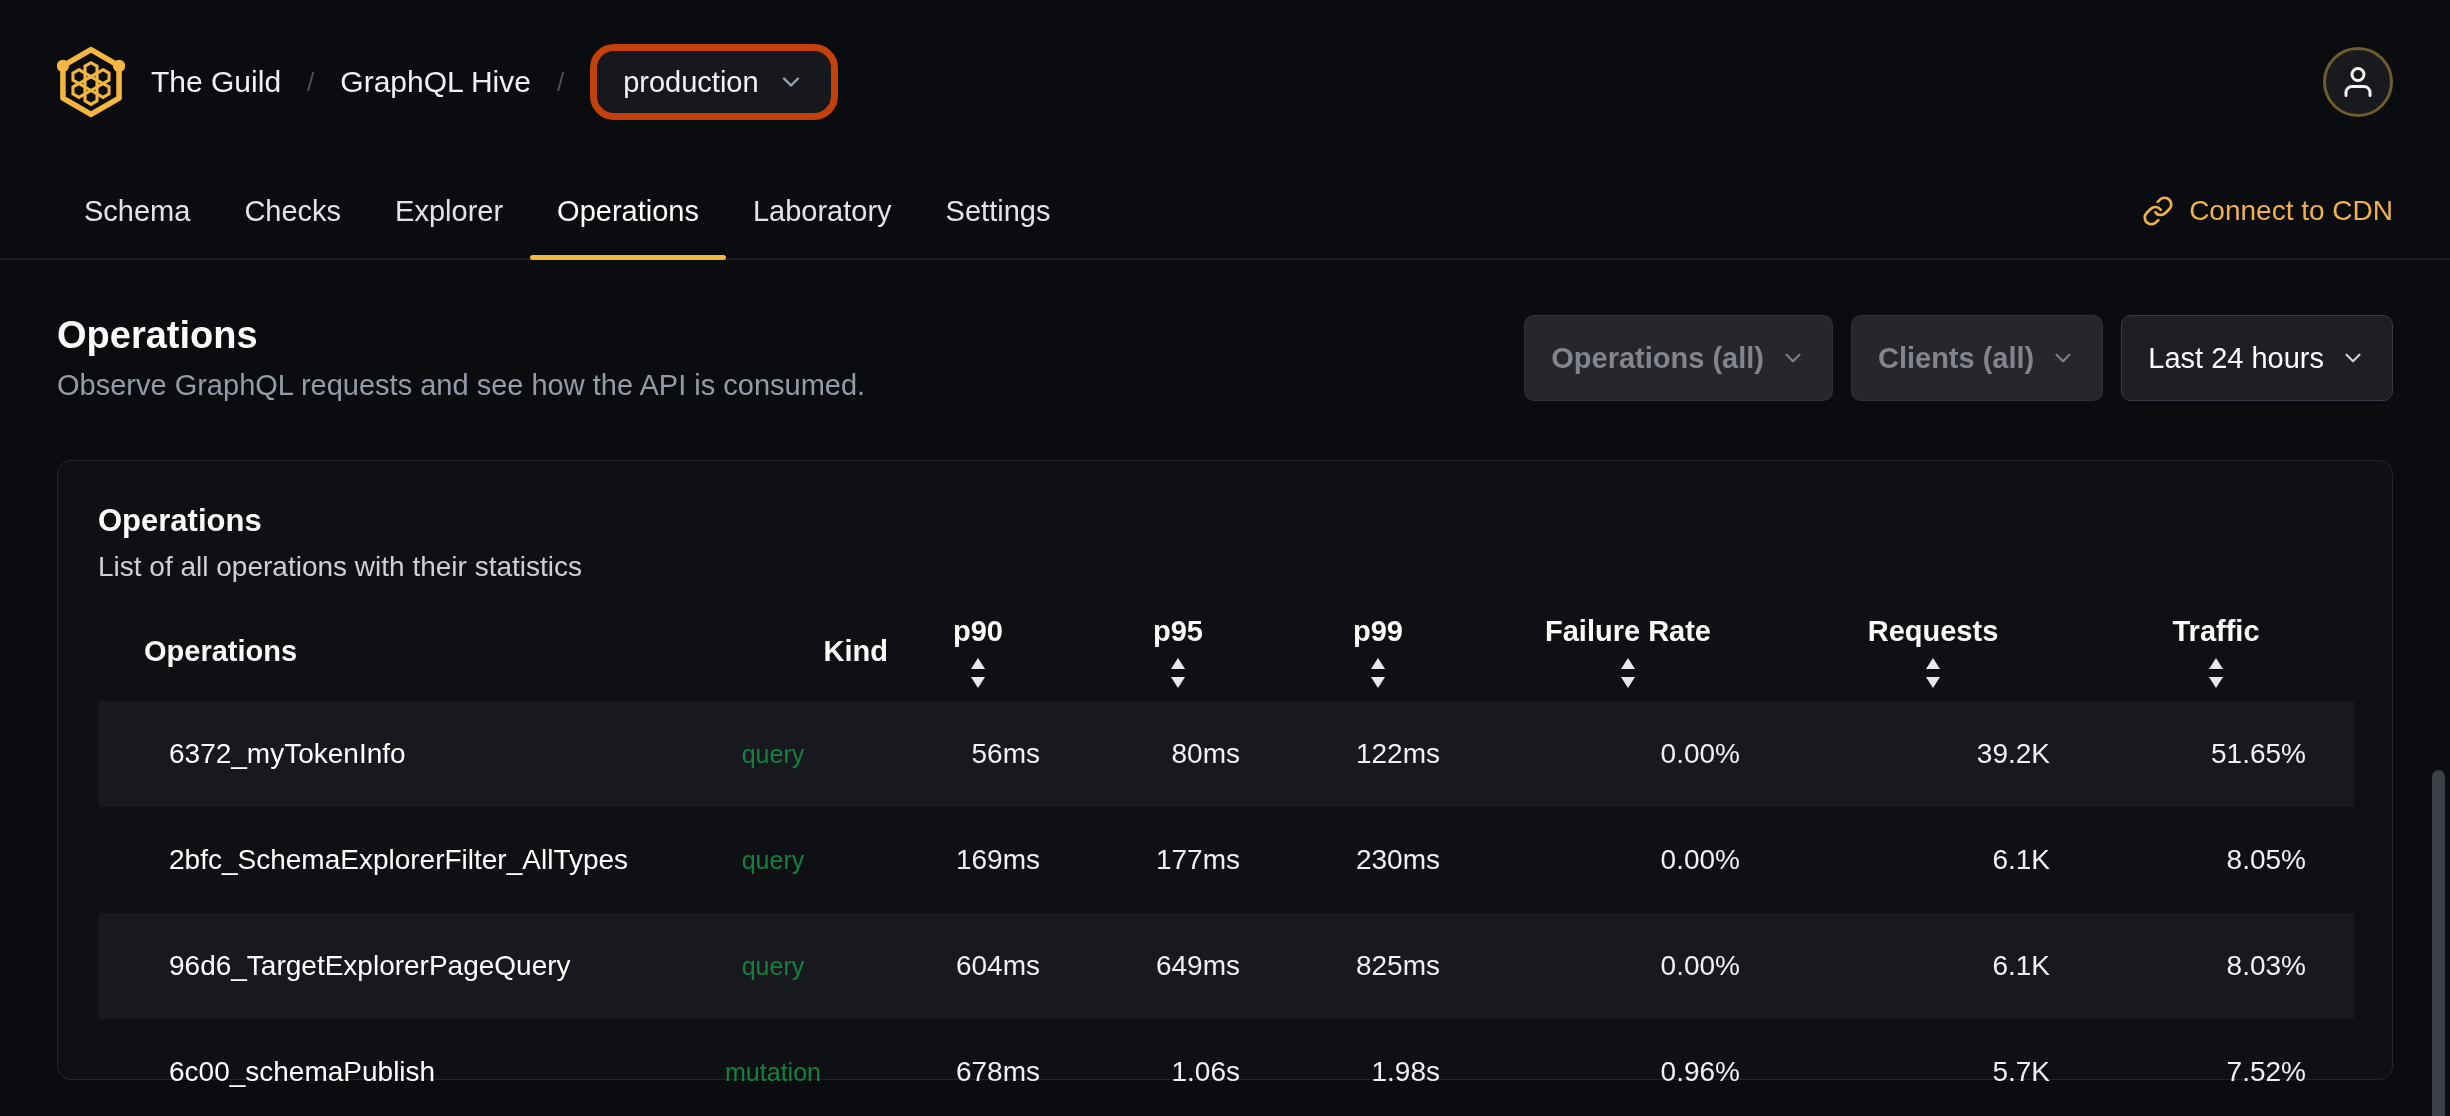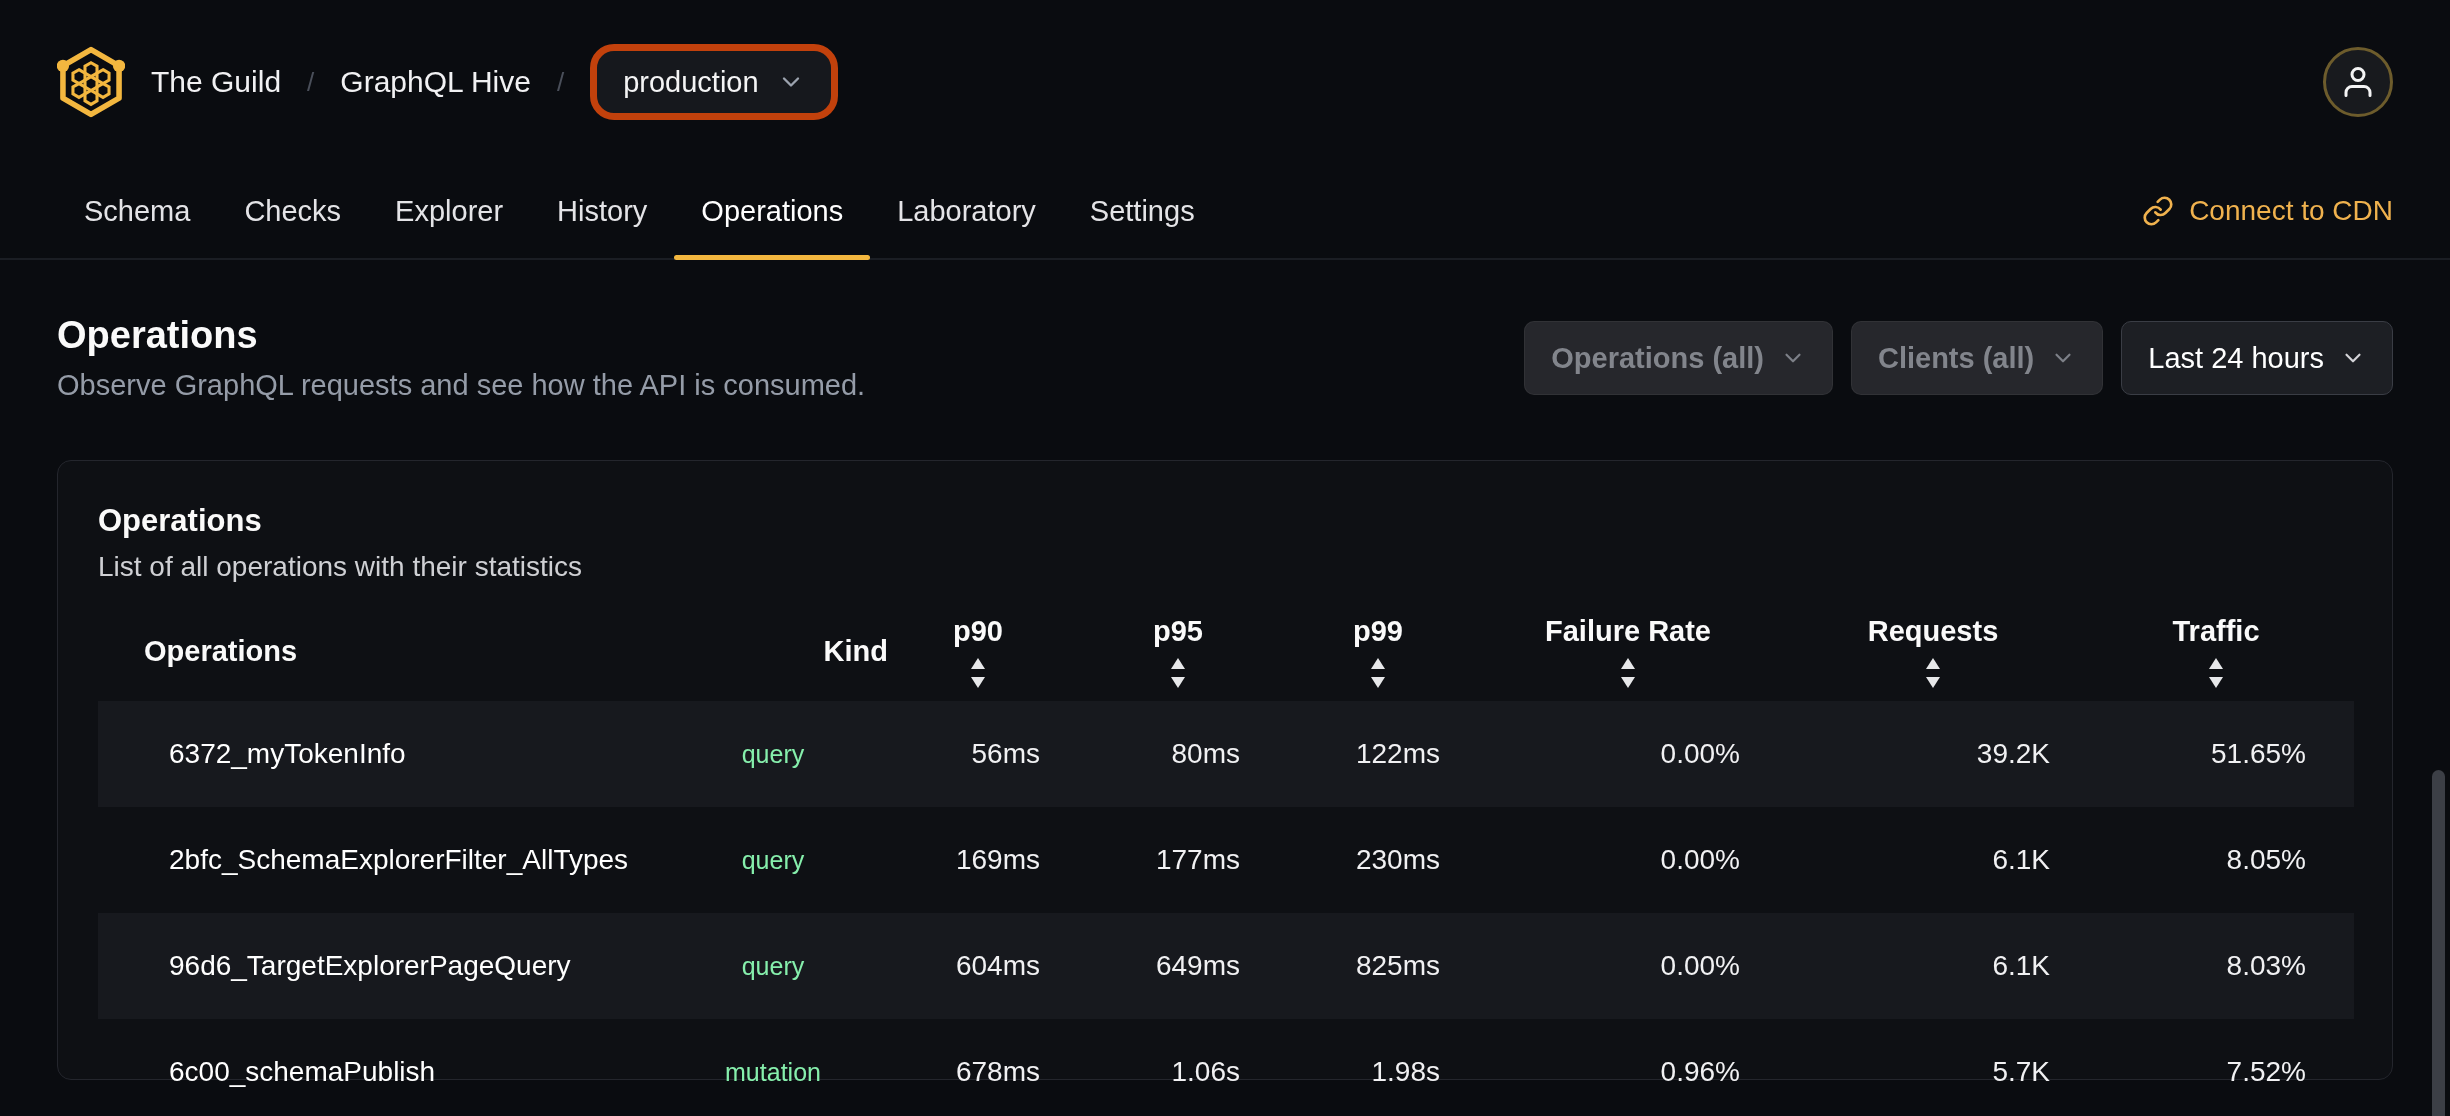--- a/index.html
+++ b/index.html
@@ -67,21 +67,21 @@
   .page-head {
     margin-top:54px;
     display:flex; justify-content:space-between; align-items:center;
   }
   .page-title { font-size:38px; font-weight:700; color:#fafafa; }
   .page-subtitle { margin-top:12px; font-size:29px; color:#959ca8; }
   .filters { display:flex; gap:18px; align-items:center; }
   .filter-btn {
     display:flex; align-items:center; gap:16px;
     background:#26272c; border:1px solid rgba(255,255,255,0.05); border-radius:10px;
-    height:74px; padding:0 26px;
+    height:86px; padding:0 26px;
     font-family:inherit; font-size:29px; font-weight:700; color:#82858c;
     cursor:default;
   }
   .filter-btn svg { width:26px; height:26px; stroke:#7d8088; }
   .filter-btn.enabled {
     color:#ffffff; font-weight:400; cursor:pointer;
     background:#1d1f24; border:1px solid #3a3d45;
   }
   .filter-btn.enabled svg { stroke:#d4d4d8; }
 
@@ -111,21 +111,21 @@
   .sort-arrows { width:16px; height:30px; flex:0 0 auto; }
   .sort-arrows polygon { fill:#e7e8ea; }
 
   tbody tr { height:106px; }
   tbody tr:nth-child(odd) { background:#17191e; }
   td { font-size:28px; color:#f1f1f3; }
   td.align-left  { text-align:left; padding-left:46px; }
   td.align-center{ text-align:center; }
   td.align-right { text-align:right; padding-right:48px; }
   td .op-link { color:#ffffff; cursor:pointer; text-decoration:none;margin-left:25px; }
-  td.kind { font-size:25px; color:#86efac;text-align:center; }
+  td.kind { font-size:25px; color:#15803d;text-align:center; }
 
   
   .scrollbar-thumb {
     position:absolute; right:5px; top:770px;
     width:13px; height:400px;
     background:#3c3f46; border-radius:7px;
   }
 </style>
 </head>
 <body>
@@ -165,21 +165,20 @@
         <circle cx="12" cy="7" r="4"></circle>
     </svg>
   </button>
 </header>
 
 <nav class="tabs">
 
   <button class="tab">Schema</button>
     <button class="tab">Checks</button>
     <button class="tab">Explorer</button>
-    <button class="tab">History</button>
     <button class="tab active">Operations</button>
     <button class="tab">Laboratory</button>
     <button class="tab">Settings</button>
     <a class="cdn">
     <svg viewBox="0 0 24 24" fill="none" stroke-width="2" stroke-linecap="round" stroke-linejoin="round">
       <path d="M10 13a5 5 0 0 0 7.54.54l3-3a5 5 0 0 0-7.07-7.07l-1.72 1.71"></path>
       <path d="M14 11a5 5 0 0 0-7.54-.54l-3 3a5 5 0 0 0 7.07 7.07l1.71-1.71"></path>
     </svg>
     <span>Connect to CDN</span>
   </a>

